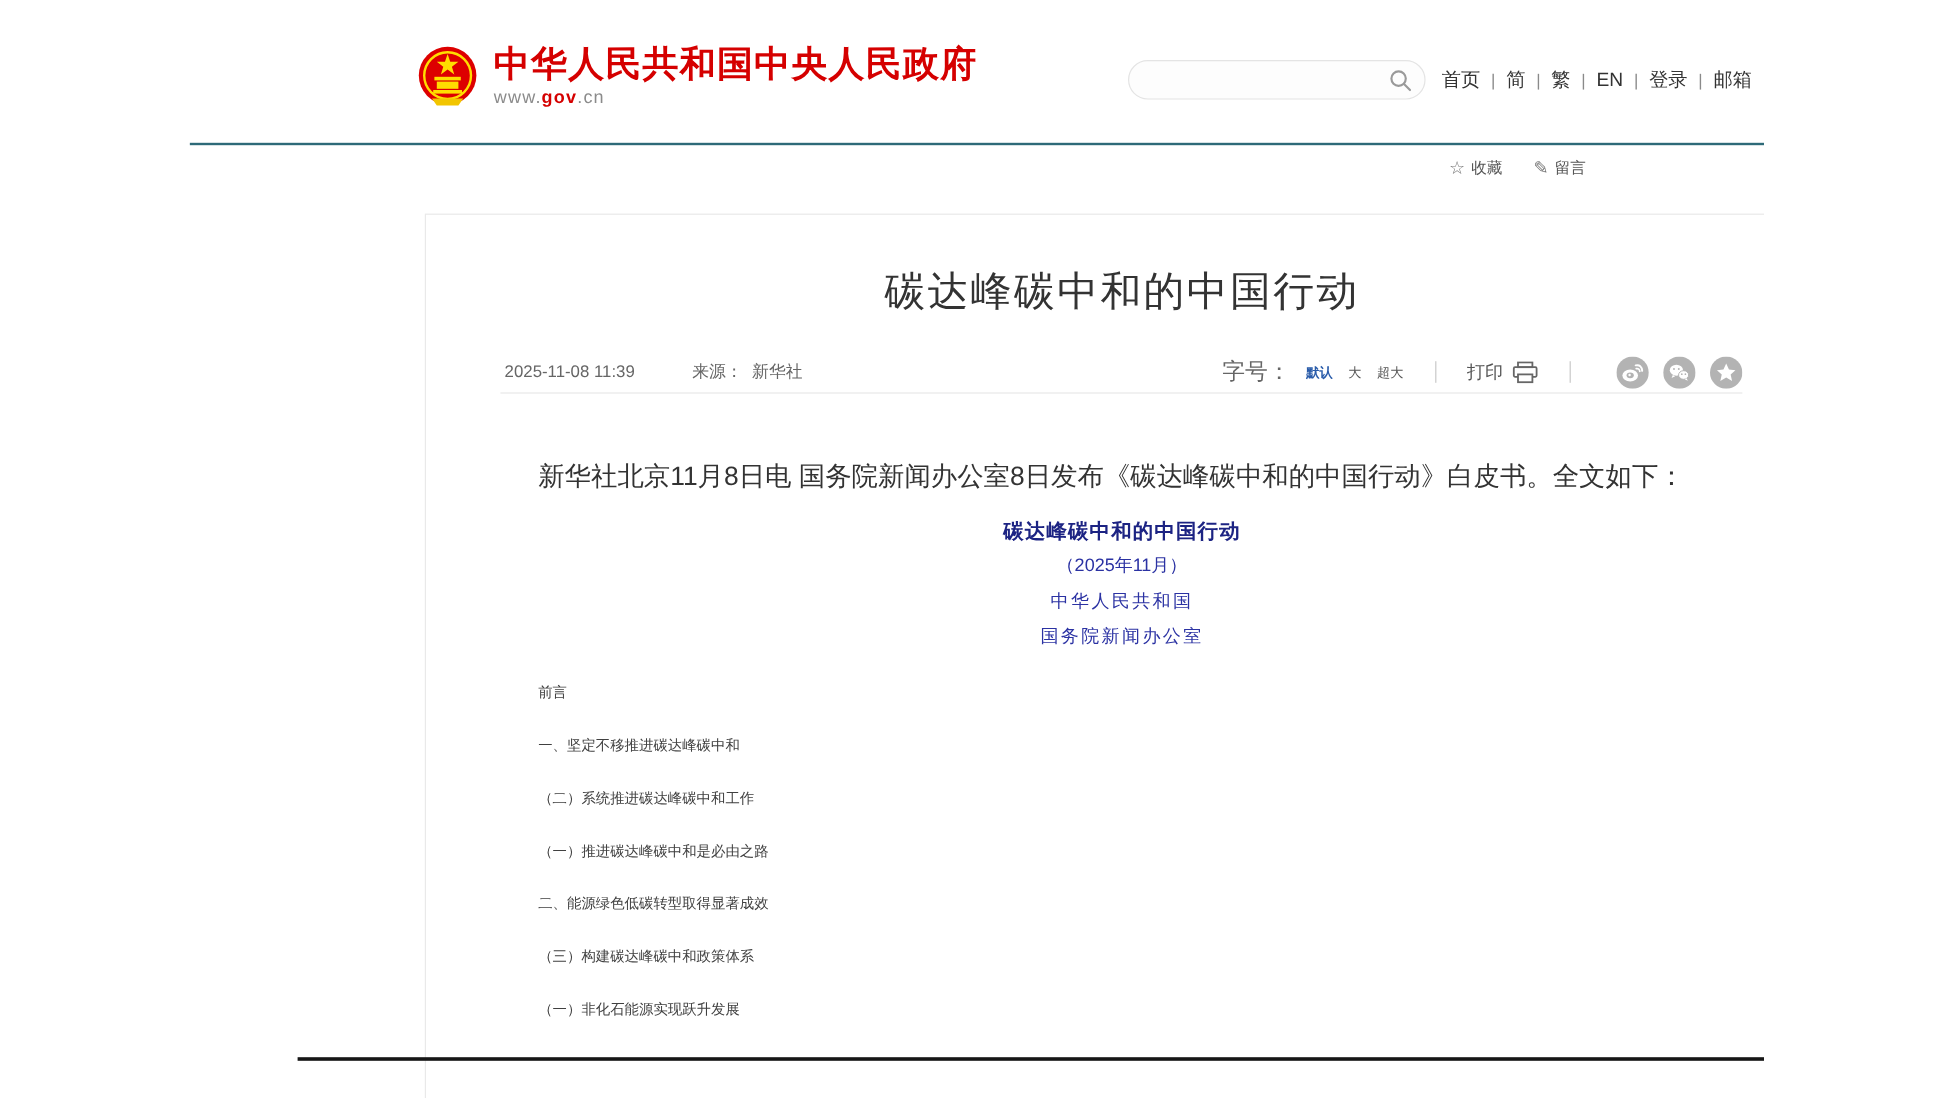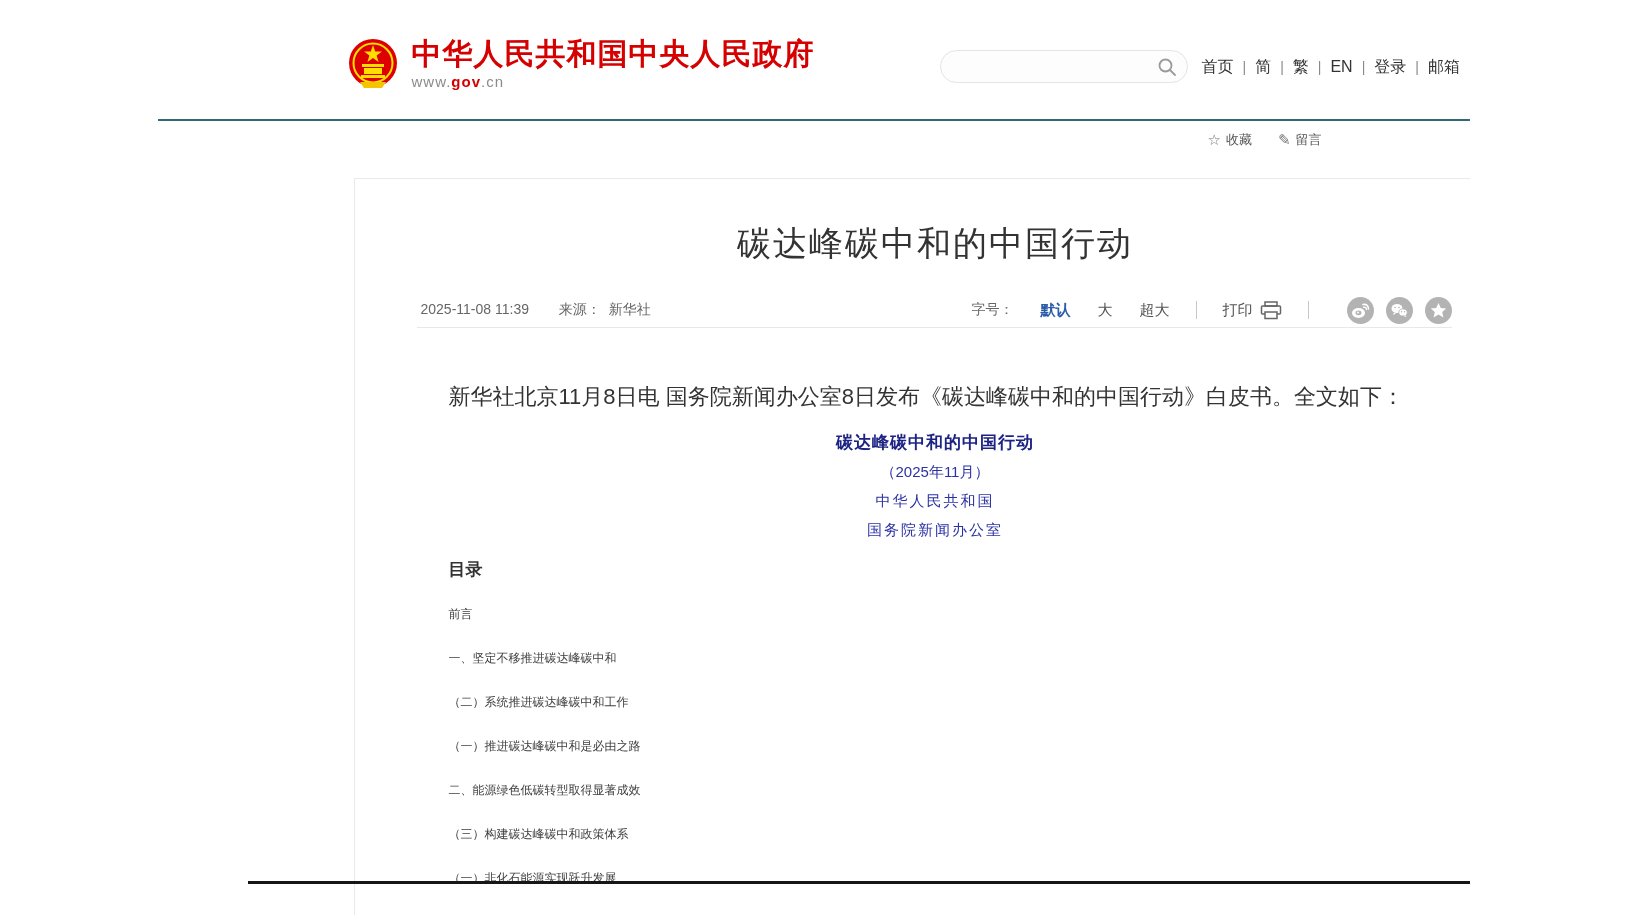--- a/index.html
+++ b/index.html
@@ -30,25 +30,25 @@
   .action-bar { position:absolute; left:1050px; top:131px; display:flex; gap:26px; font-size:13px; color:#555; }
   .action-bar .act { display:flex; align-items:center; gap:5px; cursor:pointer; }
   .action-bar .glyph { font-size:15px; color:#777; }
 
   
   .card { position:absolute; left:196px; top:178px; width:1163px; height:790px; background:#fff; border:1px solid #e9e9e9; }
   .card h1 { margin:44px 40px 0; text-align:center; font-size:34px; font-weight:500; color:#333; letter-spacing:2px; line-height:40px; }
 
   .meta-row { margin:36px 64px 0 66px; display:flex; justify-content:space-between; align-items:center; height:22px; font-size:14px; color:#666; }
   .meta-left { white-space:nowrap; }
-  .meta-left .src-label { margin-left:26px; }
+  .meta-left .src-label { margin-left:44px; }
   .meta-left .src-val { margin-left:4px; }
   .meta-right { display:flex; align-items:center; white-space:nowrap; }
-  .meta-right .fs-label { color:#666; font-size:14px; }
-  .fs-opt { color:#555; font-size:15px; margin-left:27px; cursor:pointer; }
+  .meta-right .fs-label { color:#666; font-size:19px; }
+  .fs-opt { color:#555; font-size:11px; margin-left:13px; cursor:pointer; }
   .fs-opt.active { color:var(--accent_blue,#2a5caa); font-weight:bold; }
   .vdiv { display:inline-block; width:1px; height:18px; background:#c9c9c9; margin:0 26px; }
   .print-btn { display:flex; align-items:center; gap:7px; color:#555; font-size:15px; cursor:pointer;text-align:center; }
   .print-btn svg { width:22px; height:19px; }
   .share-ic { width:27px; height:27px; margin-left:12px; cursor:pointer; }
 
   .meta-divider { margin:6px 64px 0 62px; border:none; border-top:1px solid #e8e8e8; height:0; }
 
   .body { margin:0 94px; }
   .lead { margin:56px 0 0; font-size:22px; line-height:26px; color:#333; }
@@ -159,21 +159,20 @@
     </div>
 
     <hr class="meta-divider">
 
     <div class="body">
       <p class="lead">新华社北京11月8日电 国务院新闻办公室8日发布《碳达峰碳中和的中国行动》白皮书。全文如下：</p>
       <p class="doc-title">碳达峰碳中和的中国行动</p>
       <p class="doc-line">（2025年11月）</p>
       <p class="doc-line kai">中华人民共和国</p>
       <p class="doc-line kai">国务院新闻办公室</p>
-      <p class="toc-heading">目录</p>
       <p class="toc-item">前言</p>
       <p class="toc-item">一、坚定不移推进碳达峰碳中和</p>
       <p class="toc-item">（二）系统推进碳达峰碳中和工作</p>
       <p class="toc-item">（一）推进碳达峰碳中和是必由之路</p>
       <p class="toc-item">二、能源绿色低碳转型取得显著成效</p>
       <p class="toc-item">（三）构建碳达峰碳中和政策体系</p>
       <p class="toc-item">（一）非化石能源实现跃升发展</p>
     </div>
   </main>
 

